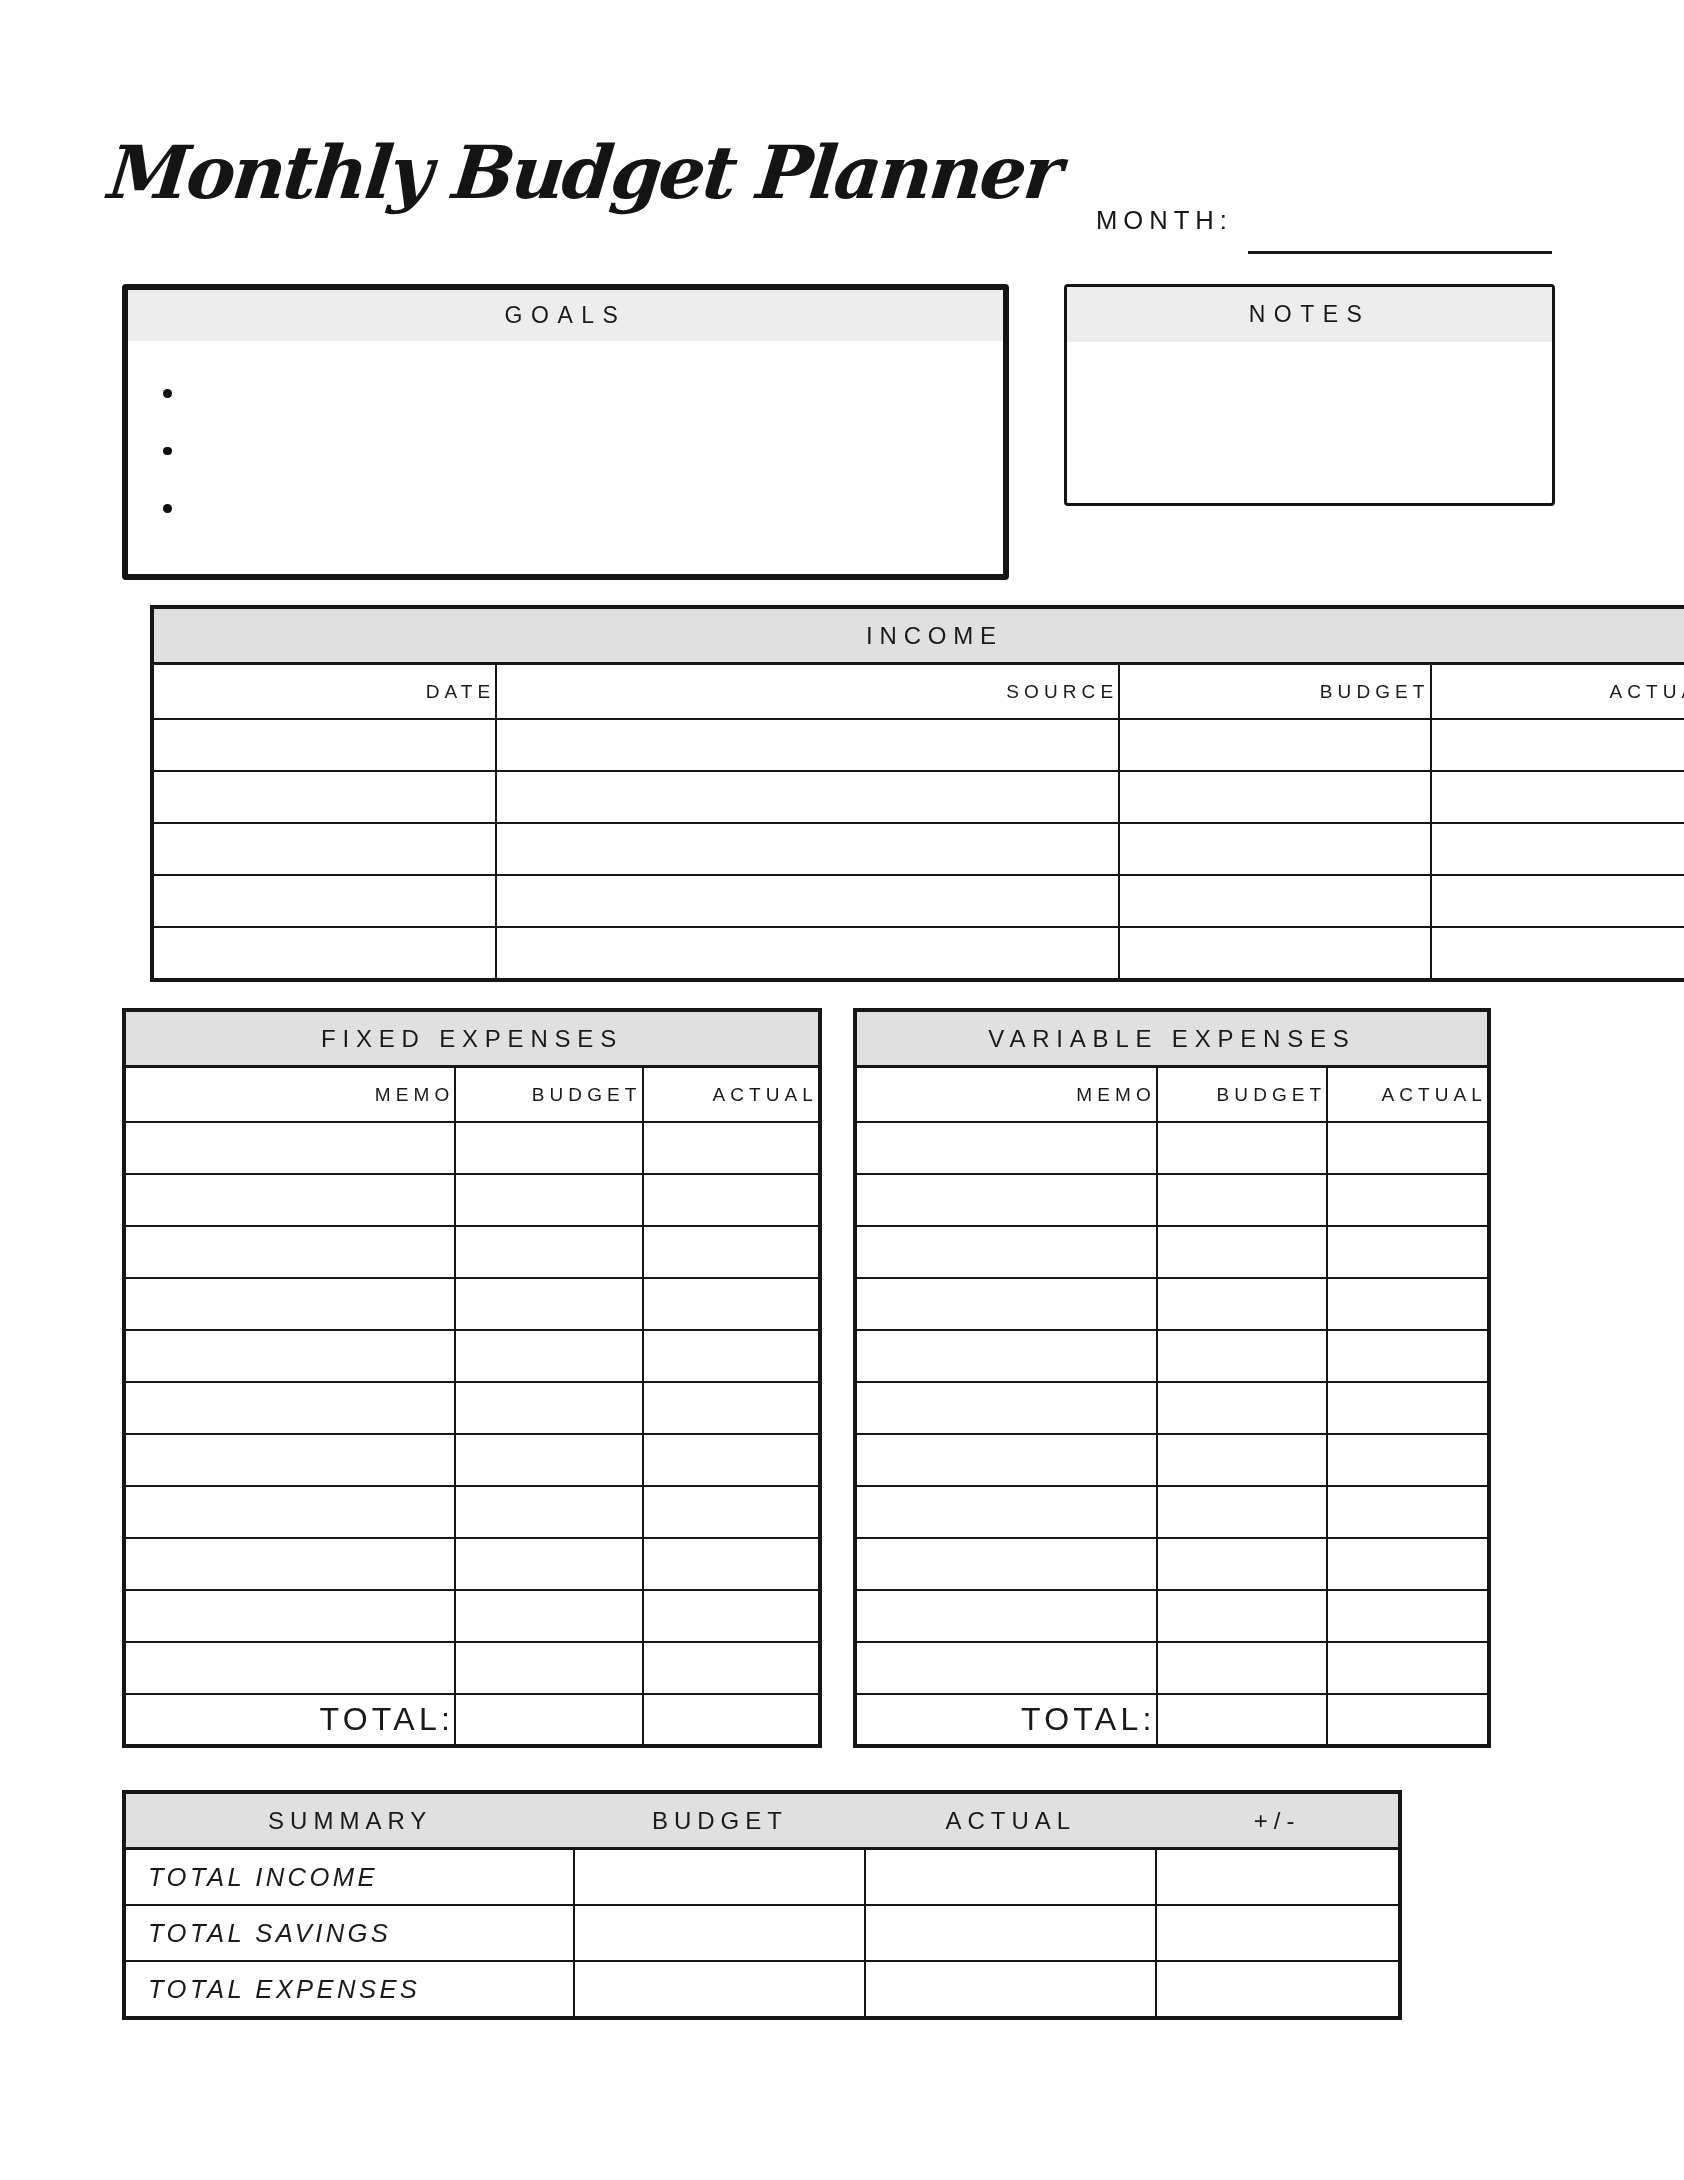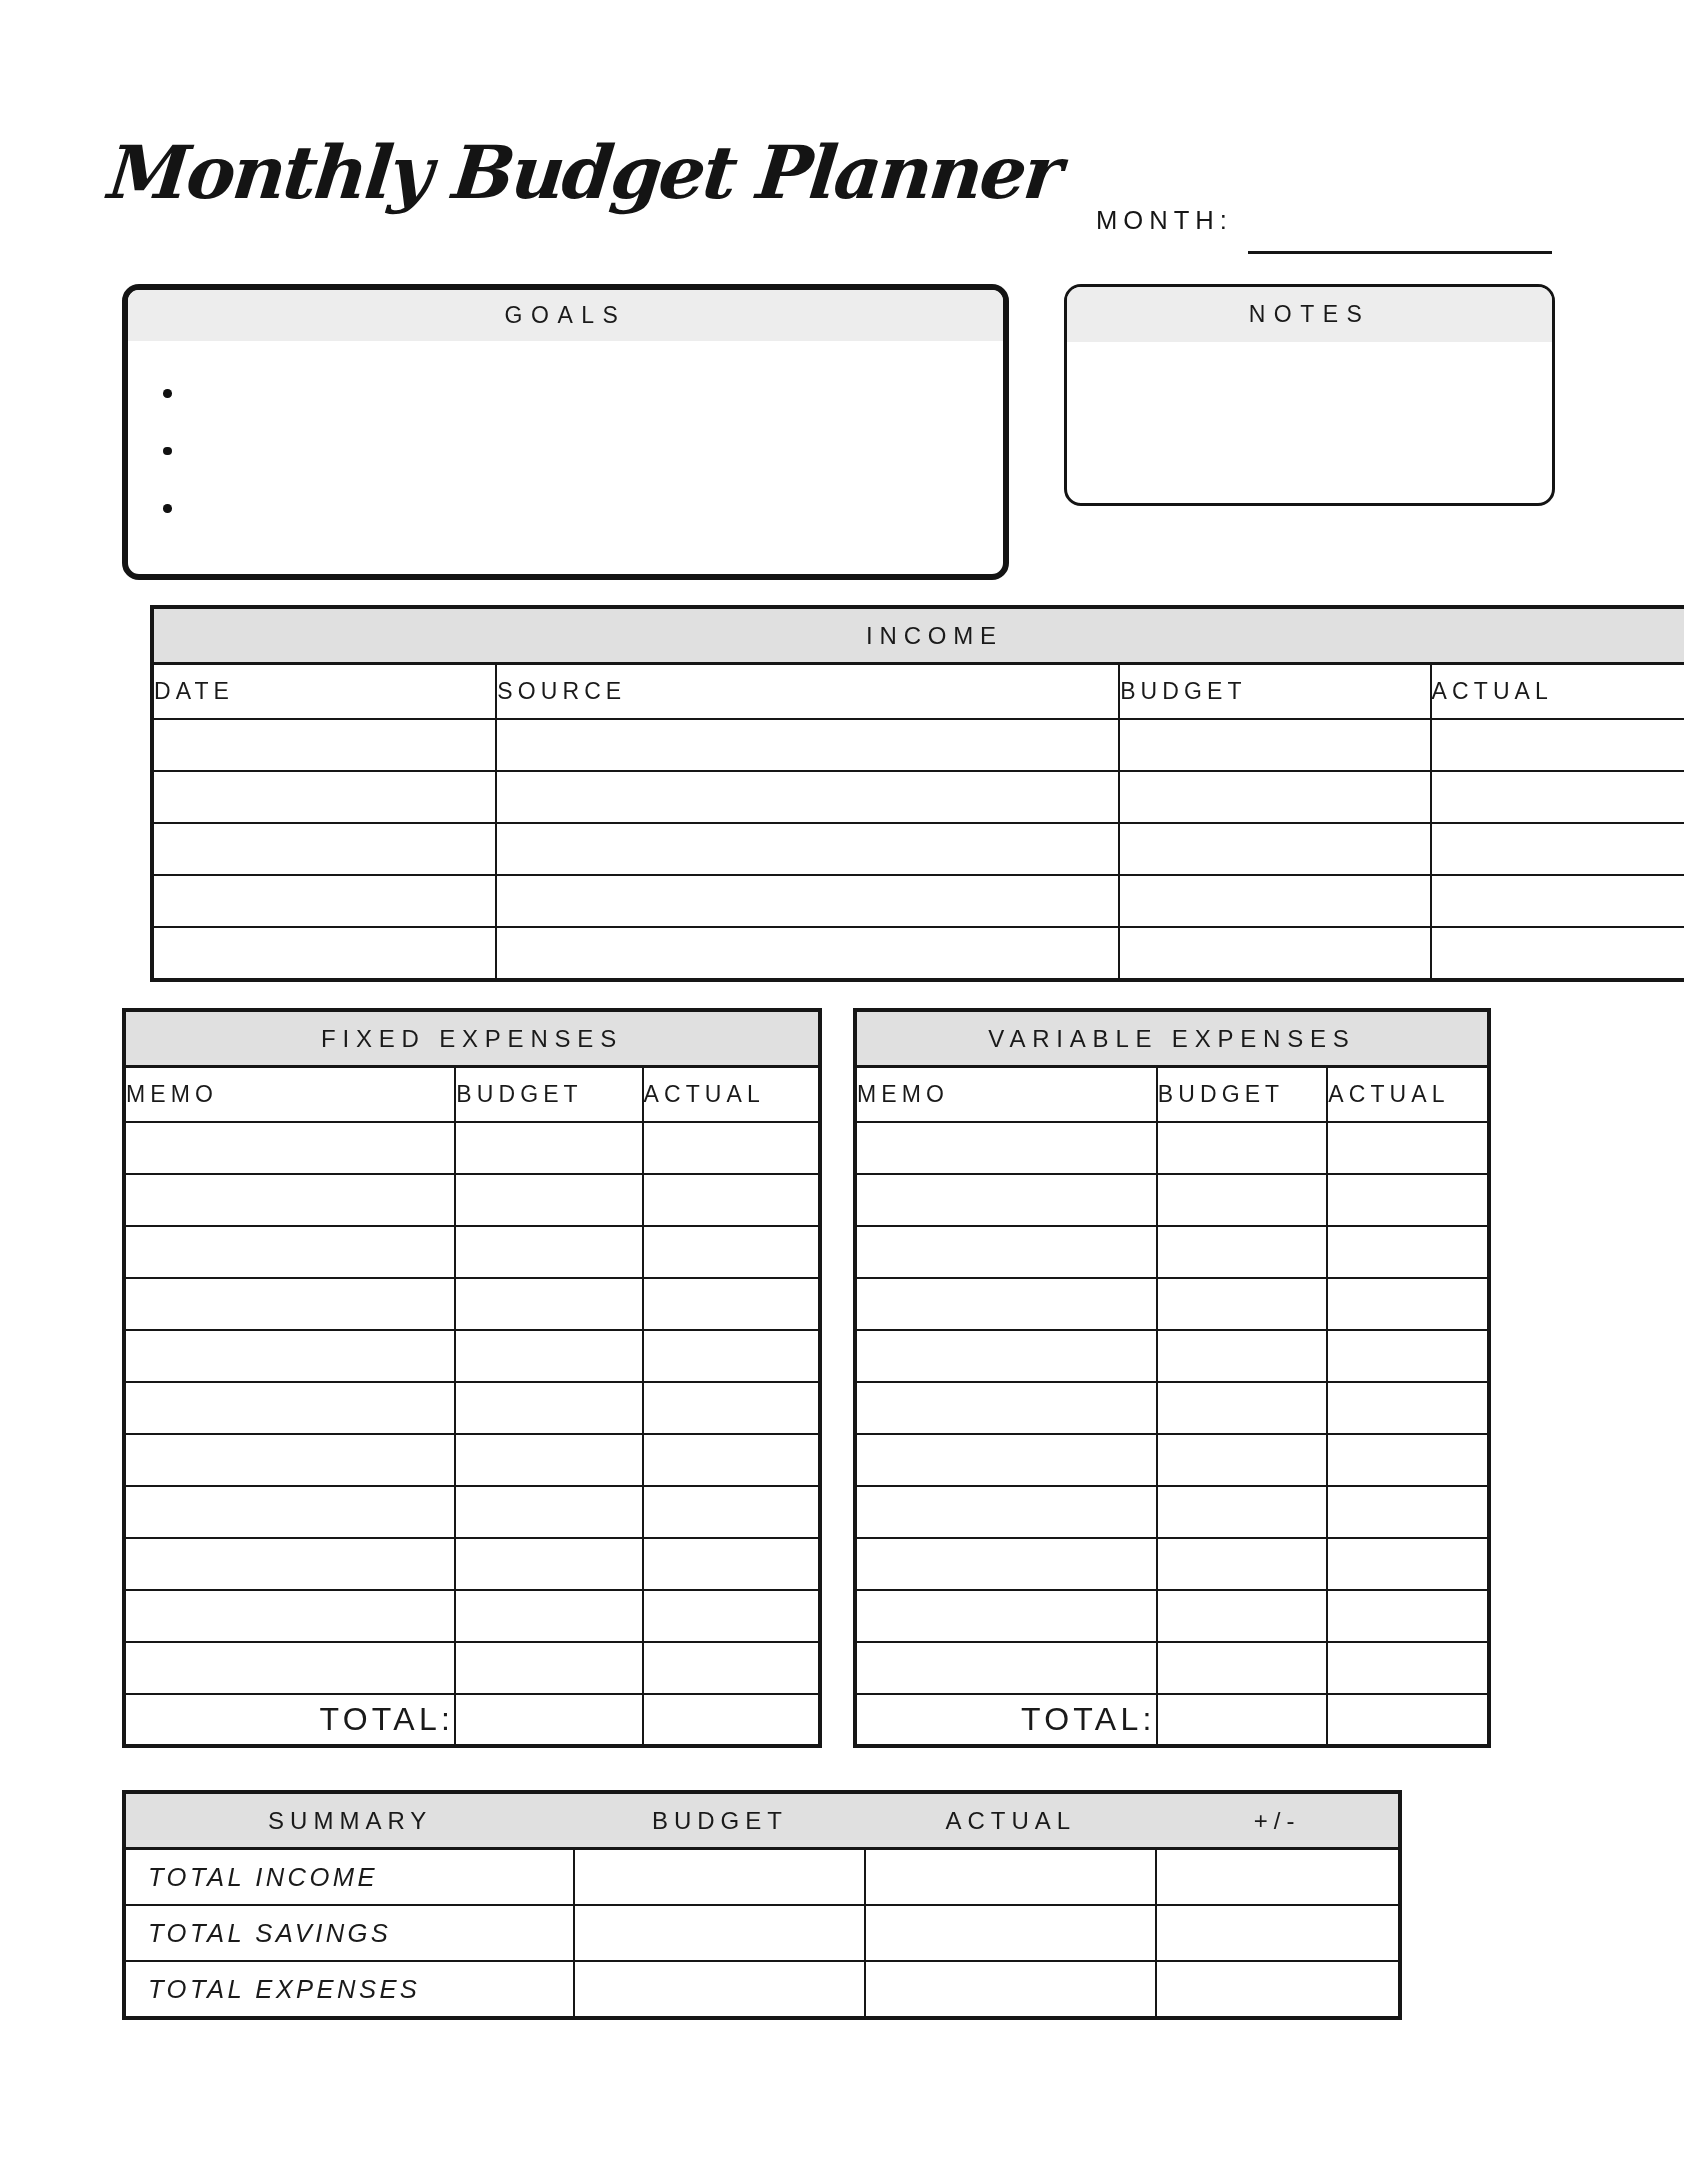--- a/index.html
+++ b/index.html
@@ -45,21 +45,21 @@
     height: 3.4px;
     background: #161616;
   }
 
   
   .panel {
     position: absolute;
     box-sizing: border-box;
     background: #ffffff;
     border: 3.4px solid #141414;
-    border-radius: 17px;
+    border-radius: 4px;
     overflow: hidden;
   }
   .goals-panel { left: 122px; top: 284px; width: 887px; height: 296px; border-width: 6px; }
   .notes-panel { left: 1064px; top: 284px; width: 491px; height: 222px; border-width: 3.4px; }
 
   .panel-header {
     background: #ededed;
     display: flex;
     align-items: center;
     justify-content: center;
@@ -107,23 +107,23 @@
     background: #e0e0e0;
     height: 53px;
     font-size: 24px;
     letter-spacing: 6.8px;
     text-align: center;
     border-bottom-width: 3.4px;
   }
   
   tr.cols th {
     height: 53px;
-    font-size: 23px;
+    font-size: 19px;
     letter-spacing: 5.1px;
-    text-align: left;
+    text-align: right;
     background: #ffffff;
   }
   tbody td { height: 50px; background: #ffffff; }
 
   .income-table   { left: 122px;  top: 605px;  width: 1569px; margin-left: 28px; }
   .fixed-table    { left: 122px;  top: 1008px; width: 700px;  }
   .variable-table { left: 853px; top: 1008px; width: 638px;  }
   .summary-table  { left: 122px;  top: 1790px; width: 1280px; }
 
   tr.total-row td { height: 49px; }

